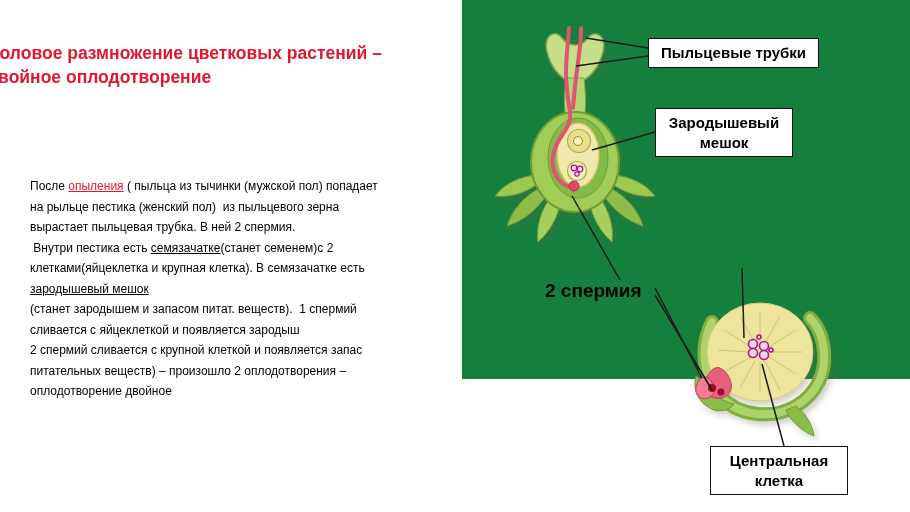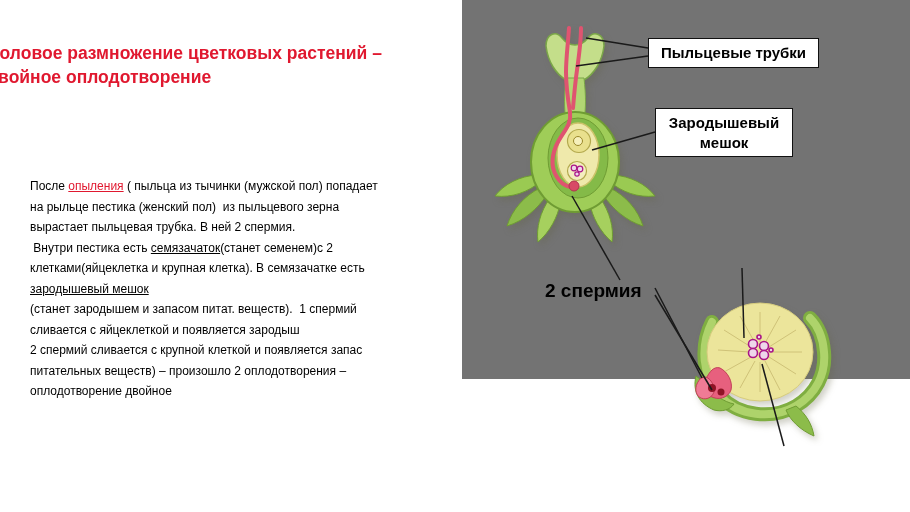--- a/index.html
+++ b/index.html
@@ -8,21 +8,21 @@
   .slide { position:relative; width:910px; height:512px; overflow:hidden; background:#ffffff; }
 
   .slide-title { position:absolute; left:-13px; top:42px; color:#e0182f; font-weight:bold;
                  font-size:17.5px; line-height:1.35; white-space:nowrap; }
 
   .body-text { position:absolute; left:30px; top:176px; width:358px; font-size:12px;
                line-height:20.5px; color:#000; white-space:pre-wrap; }
   .u  { text-decoration:underline; }
   .red-link { color:#e0182f; text-decoration:underline; }
 
-  .diagram-panel { position:absolute; left:462px; top:0; width:448px; height:379px; background:#737373; }
+  .diagram-panel { position:absolute; left:462px; top:0; width:448px; height:379px; background:#15803d; }
   .diagram-svg { position:absolute; left:0; top:0; width:448px; height:512px; }
 
   .label-box { position:absolute; background:#ffffff; border:1.5px solid #111;
                font-weight:bold; font-size:15px; color:#000; padding:4px 12px;
                text-align:center; line-height:1.3; }
   .two-line { max-width:138px; }
   .plain-label { position:absolute; font-weight:bold; font-size:19px; color:#000; }
 
   .shadowed { filter: drop-shadow(3px 4px 3px rgba(100,100,70,0.30)); }
 </style>
@@ -30,21 +30,21 @@
 <body>
 
 <div class="slide">
 
   <div class="slide-title">
     <div>Половое размножение цветковых растений –</div>
     <div>двойное оплодотворение</div>
   </div>
 
   <div class="body-text"><span>После </span><span class="red-link">опыления</span><span> ( пыльца из тычинки (мужской пол) попадает на рыльце пестика (женский пол)  из пыльцевого зерна вырастает пыльцевая трубка. В ней 2 спермия.
- Внутри пестика есть </span><span class="u">семязачаток</span><span>(станет семенем)с 2 клетками(яйцеклетка и крупная клетка). В семязачатке есть </span><span class="u">зародышевый мешок</span><span>
+ Внутри пестика есть </span><span class="u">семязачатке</span><span>(станет семенем)с 2 клетками(яйцеклетка и крупная клетка). В семязачатке есть </span><span class="u">зародышевый мешок</span><span>
 (станет зародышем и запасом питат. веществ).  1 спермий сливается с яйцеклеткой и появляется зародыш
 2 спермий сливается с крупной клеткой и появляется запас питательных веществ) – произошло 2 оплодотворения – оплодотворение двойное</span></div>
 
   <div class="diagram-panel">
 
     <svg class="diagram-svg" viewBox="0 0 448 512">
 
       <g class="shadowed">
 
         <g stroke="#6f9c33" stroke-width="1">
@@ -130,15 +130,16 @@
         <line x1="110" y1="196" x2="158" y2="280"></line>
         <line x1="193" y1="288" x2="240" y2="378"></line>
         <line x1="193" y1="295" x2="250" y2="390"></line>
         <line x1="322" y1="446" x2="300" y2="364"></line>
       </g>
     </svg>
 
     <div class="label-box" style="left:186px; top:38px;">Пыльцевые трубки</div>
     <div class="label-box two-line" style="left:193px; top:108px;">Зародышевый мешок</div>
     <div class="plain-label" style="left:83px; top:280px;">2 спермия</div>
+    <div class="label-box two-line" style="left:248px; top:446px;">Центральная клетка</div>
   </div>
 
 </div>
 
 </body></html>

